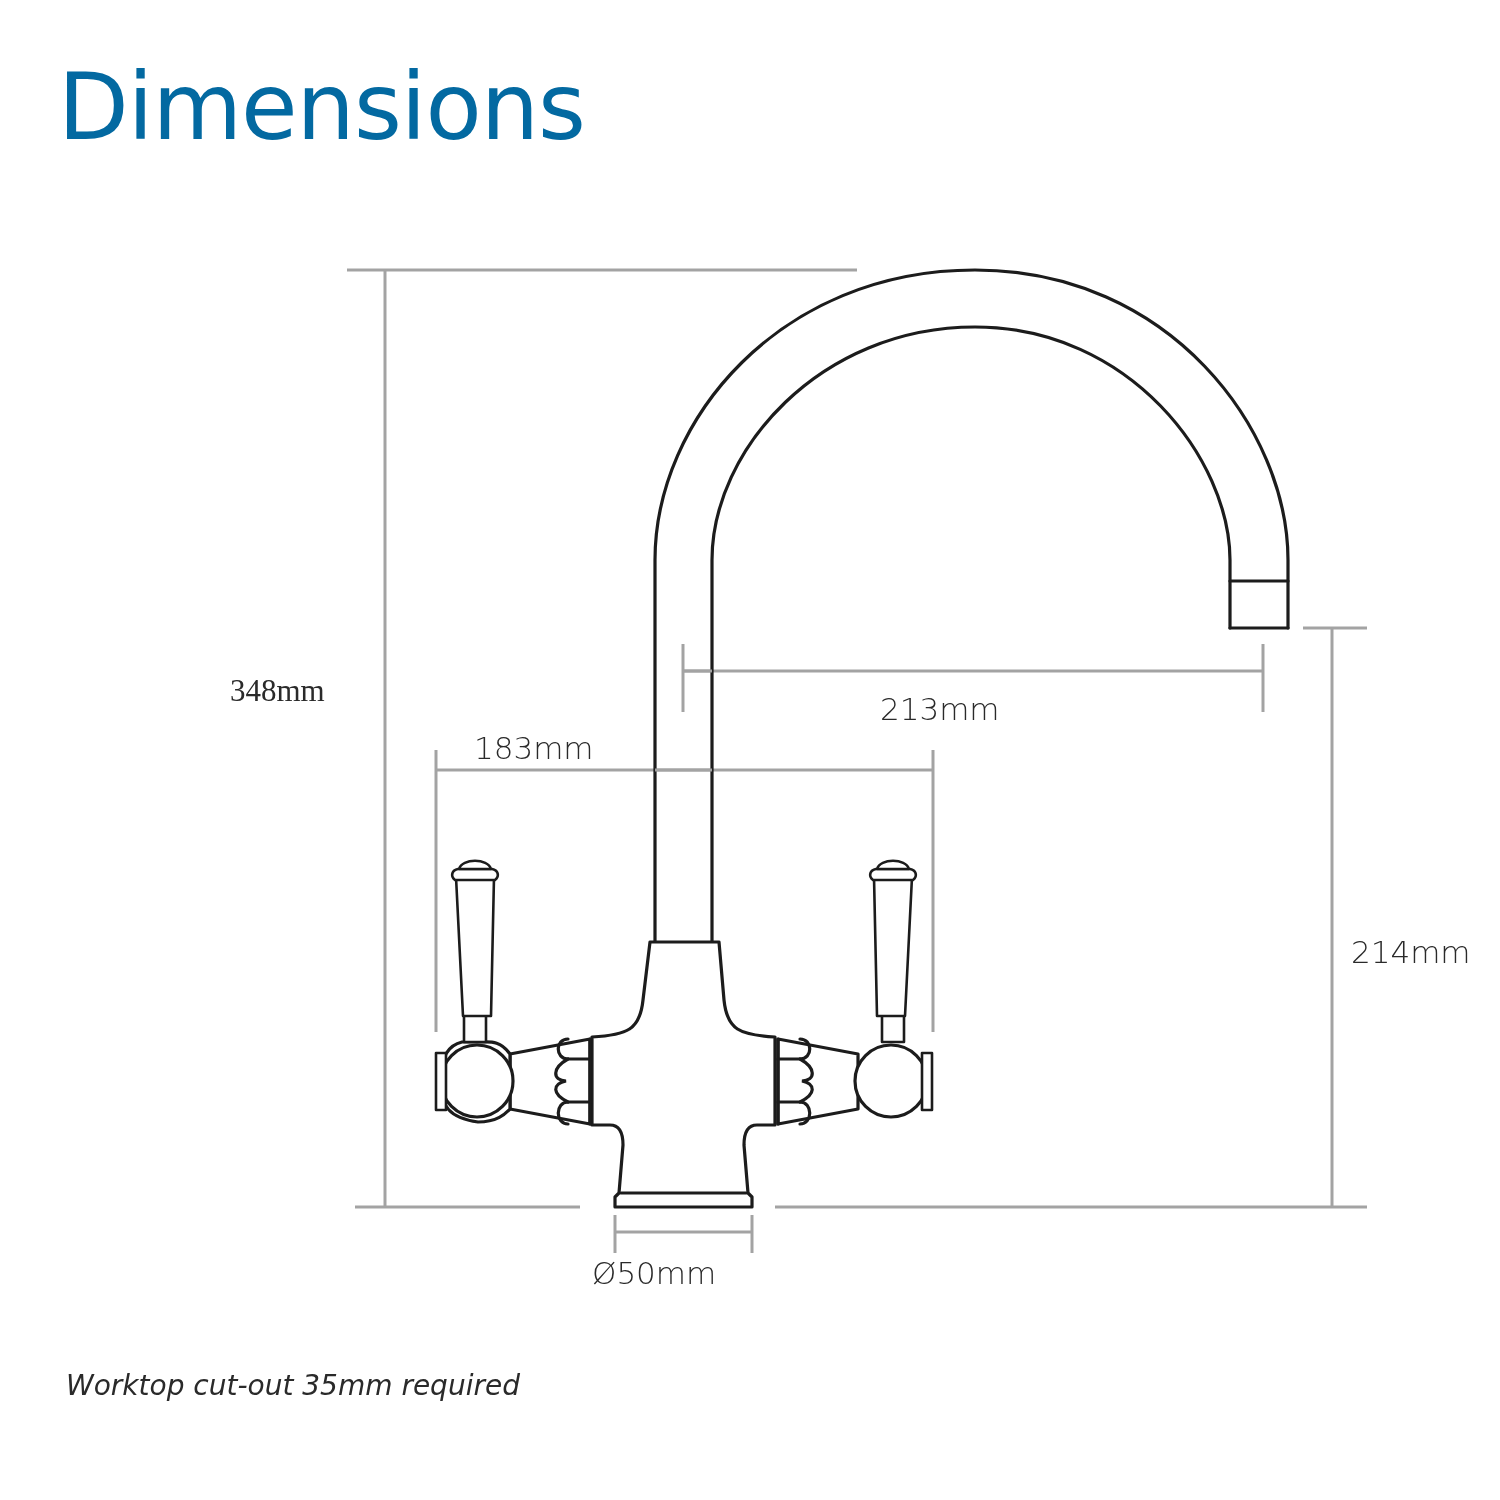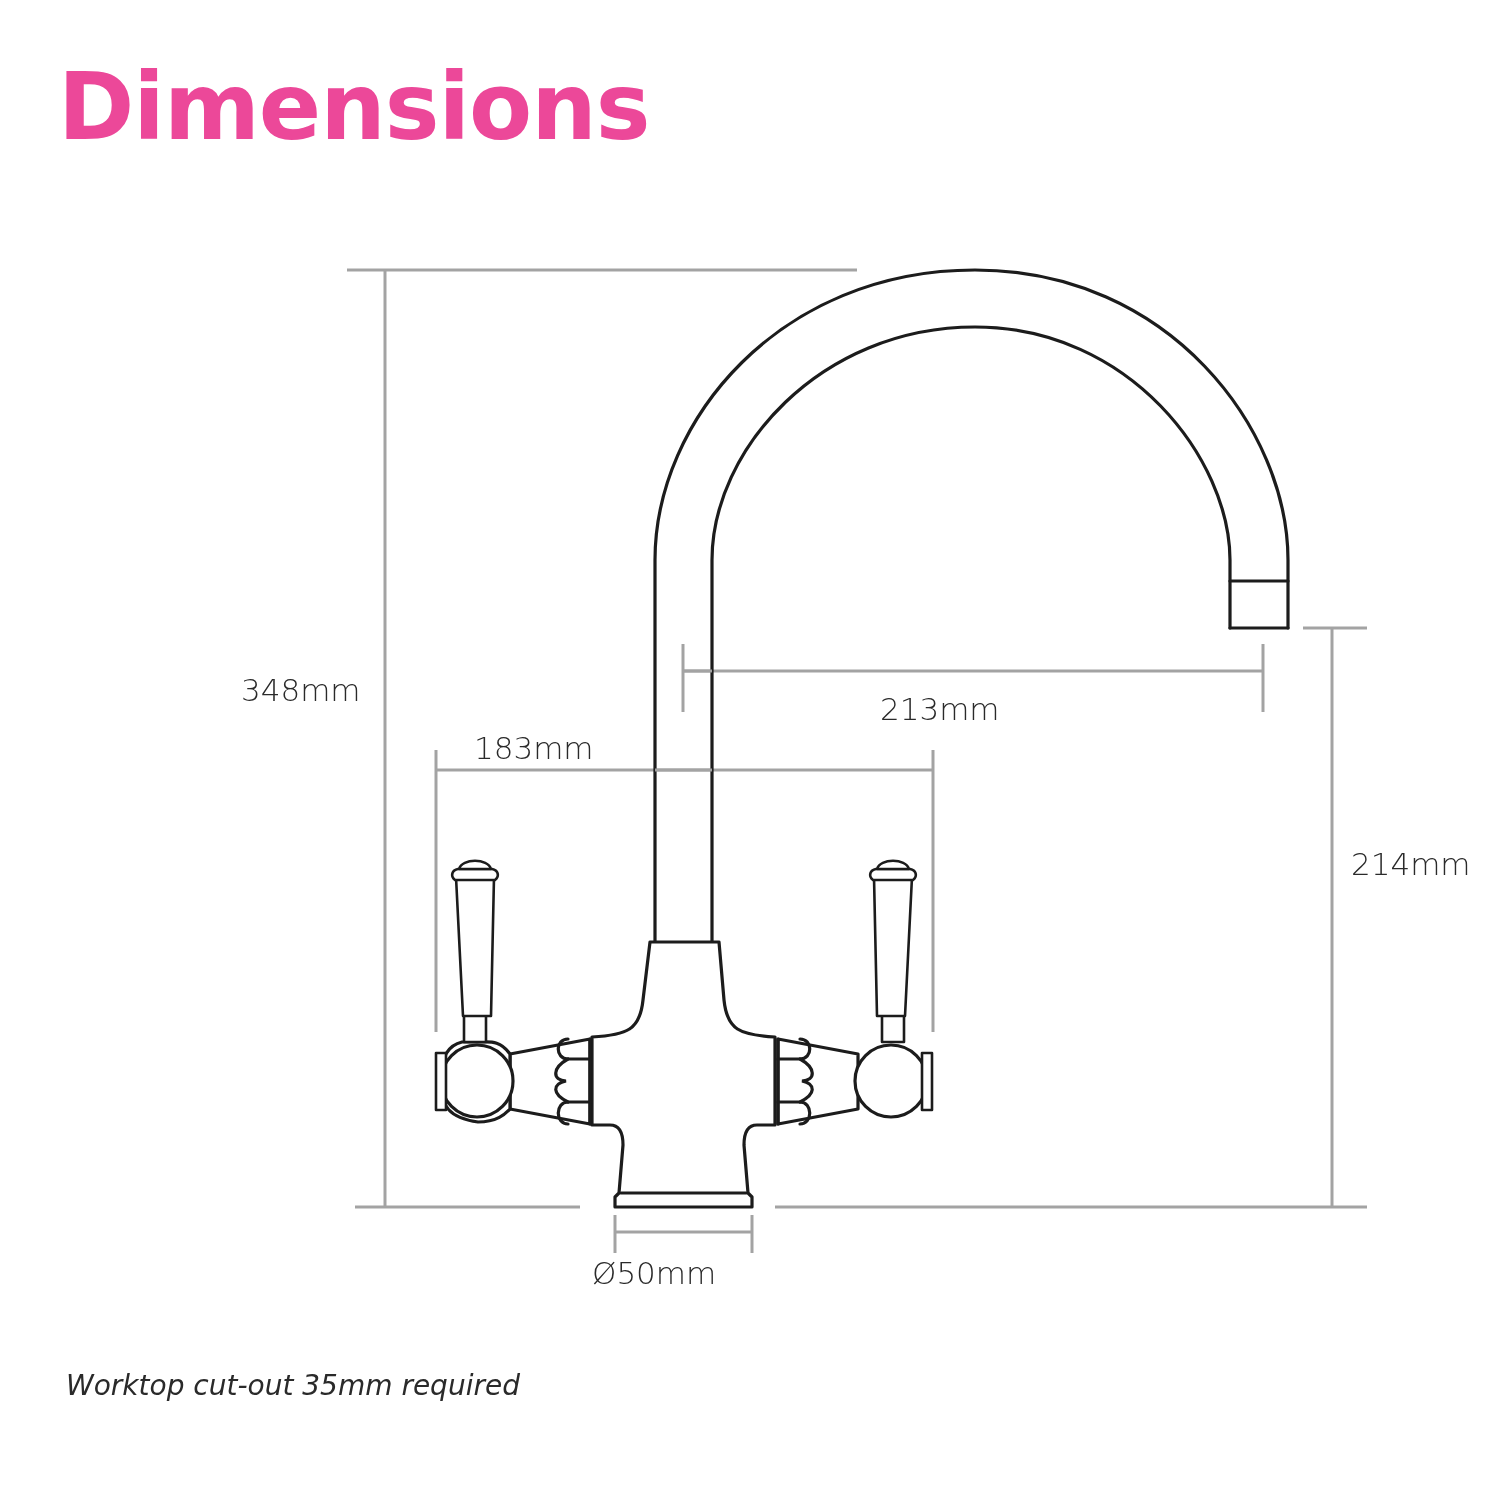--- a/index.html
+++ b/index.html
@@ -1,20 +1,20 @@
 <!DOCTYPE html>
 <html><head>
 <meta charset="utf-8">
 <style>
   html, body { margin: 0; padding: 0; background: #ffffff; }
   body { width: 1500px; height: 1500px; position: relative; overflow: hidden; font-family: "DejaVu Sans", sans-serif; }
   .title {
     position: absolute; left: 58px; top: 62px;
-    font-family: "DejaVu Sans", sans-serif; font-size: 92px; font-weight: 700;
-    color: #ec4899; letter-spacing: -1px; line-height: 1;
+    font-family: "DejaVu Sans", sans-serif; font-size: 92px; font-weight: 400;
+    color: #0369a1; letter-spacing: -1px; line-height: 1;
   }
   .label {
     position: absolute; font-family: "DejaVu Sans", sans-serif; font-size: 31px;
     color: #2a2a2a; line-height: 1; white-space: nowrap; font-weight: 300;
   }
   .note {
     position: absolute; left: 66px; top: 1334px;
     font-family: "DejaVu Sans", sans-serif; font-style: italic; font-size: 28px;
     color: #2a2a2a; white-space: nowrap; margin-top: 35px;
   }
@@ -122,19 +122,19 @@
     <rect class="ink-thin" x="464" y="1015" width="22" height="27"></rect>
     <path class="ink-thin" d="M456 877 L494 877 L491 1016 L463 1016 Z"></path>
     <path class="ink-thin" d="M455 880 C450 876 452 870 458 869 L492 869 C498 870 500 876 495 880 Z"></path>
     <path class="ink-thin" d="M459 869 C462 858 488 858 491 869 Z"></path>
   </g>
 
   <line class="dim" x1="655" y1="770" x2="712" y2="770"></line>
   <line class="dim" x1="683" y1="671" x2="712" y2="671"></line>
 </svg>
 
-<div class="label" style="left:241px; top:675px;">348mm</div>
+<div class="label" style="left:230px; top:675px;font-family:Liberation Serif, serif;">348mm</div>
 <div class="label" style="left:474px; top:733px;text-align:center;">183mm</div>
 <div class="label" style="left:880px; top:694px;">213mm</div>
-<div class="label" style="left:1351px; top:849px;">214mm</div>
+<div class="label" style="left:1351px; top:937px;">214mm</div>
 <div class="label" style="left:592px; top:1258px;">Ø50mm</div>
 
 <div class="note">Worktop cut-out 35mm required</div>
 
 </body></html>

